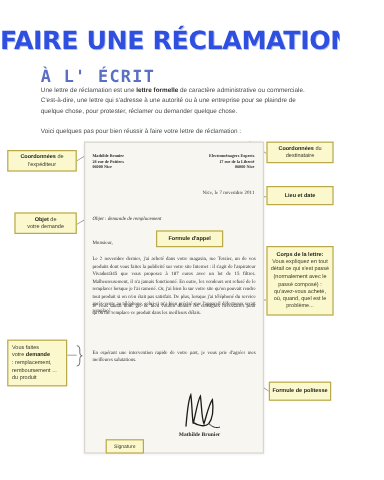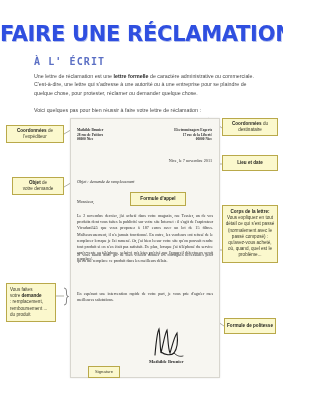--- a/index.html
+++ b/index.html
@@ -30,21 +30,21 @@
     color: #2f4fe0;
     text-shadow: 0.7px 0.7px 0 rgba(120,140,220,0.55);
     white-space: nowrap;
   }
   .subtitle {
     position: absolute;
     left: 34px;
     top: 56px;
     font-family: "DejaVu Sans Mono", monospace;
     font-weight: bold;
-    font-size: 10px;
+    font-size: 14px;
     letter-spacing: 1.1px;
     color: #5b6fc4;
     text-align: center;
   }
 
   
   .intro {
     position: absolute;
     left: 34px;
     top: 72px;

